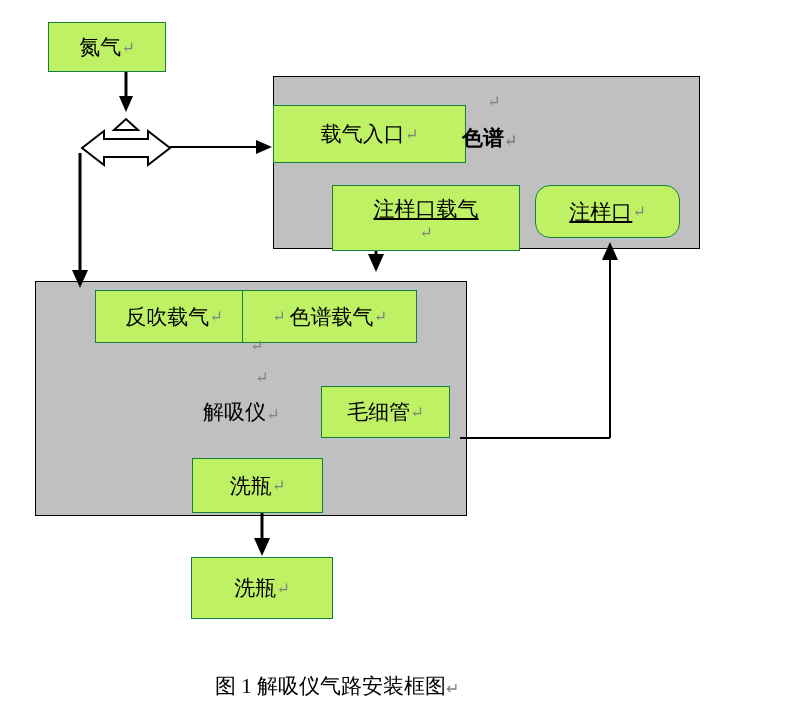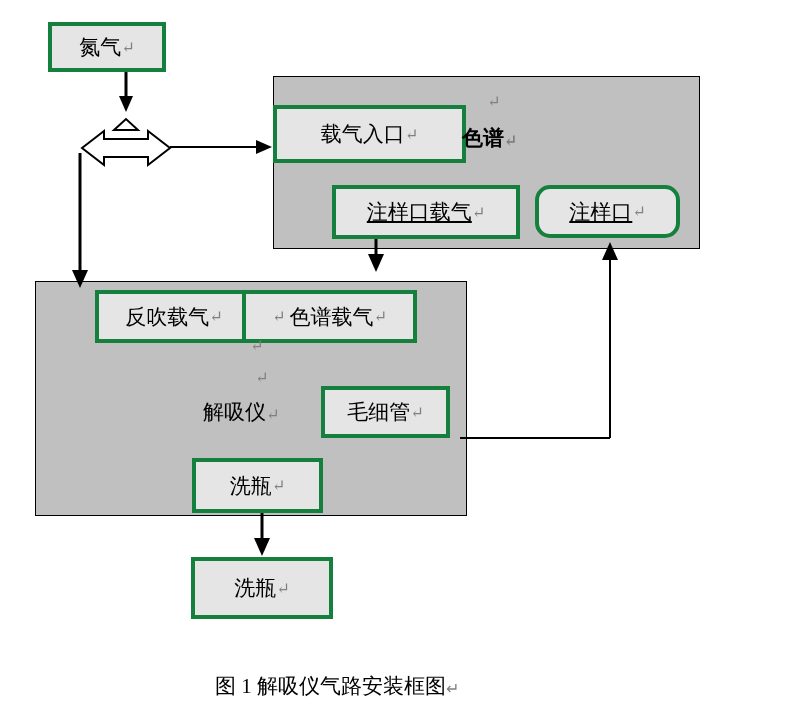--- a/index.html
+++ b/index.html
@@ -11,22 +11,22 @@
     position: relative;
     width: 803px;
     height: 715px;
     background: #ffffff;
     font-family: "Liberation Serif", "DejaVu Serif", serif;
     overflow: hidden;
   }
   .box {
     position: absolute;
     box-sizing: border-box;
-    border: 4px solid #15803d;
-    background: #e5e5e5;
+    border: 1px solid #15803d;
+    background: #bef264;
     display: flex;
     align-items: center;
     justify-content: center;
     font-size: 21px;
     color: #000000;
     white-space: nowrap;
     text-align: right;
   }
   .panel {
     position: absolute;
@@ -105,21 +105,21 @@
   <div class="box" style="left:48px; top:22px; width:118px; height:50px;">
     <span>氮气</span>
       <span class="cr">↵</span>
   </div>
 
   <div class="box" style="left:273px; top:105px; width:193px; height:58px;">
     <span>载气入口</span>
       <span class="cr">↵</span>
   </div>
 
-  <div class="box" style="left:332px; top:185px; width:188px; height:54px;">
+  <div class="box" style="left:332px; top:185px; width:188px; height:66px;flex-direction:column;">
     <span class="underlined">注样口载气</span>
       <span class="cr">↵</span>
   </div>
 
   <div class="box" style="left:535px; top:185px; width:145px; height:53px;border-radius:15px;">
     <span class="underlined">注样口</span>
       <span class="cr">↵</span>
   </div>
 
   <div class="box" style="left:50px; top:290px; width:158px; height:53px;margin-left:45px;">

